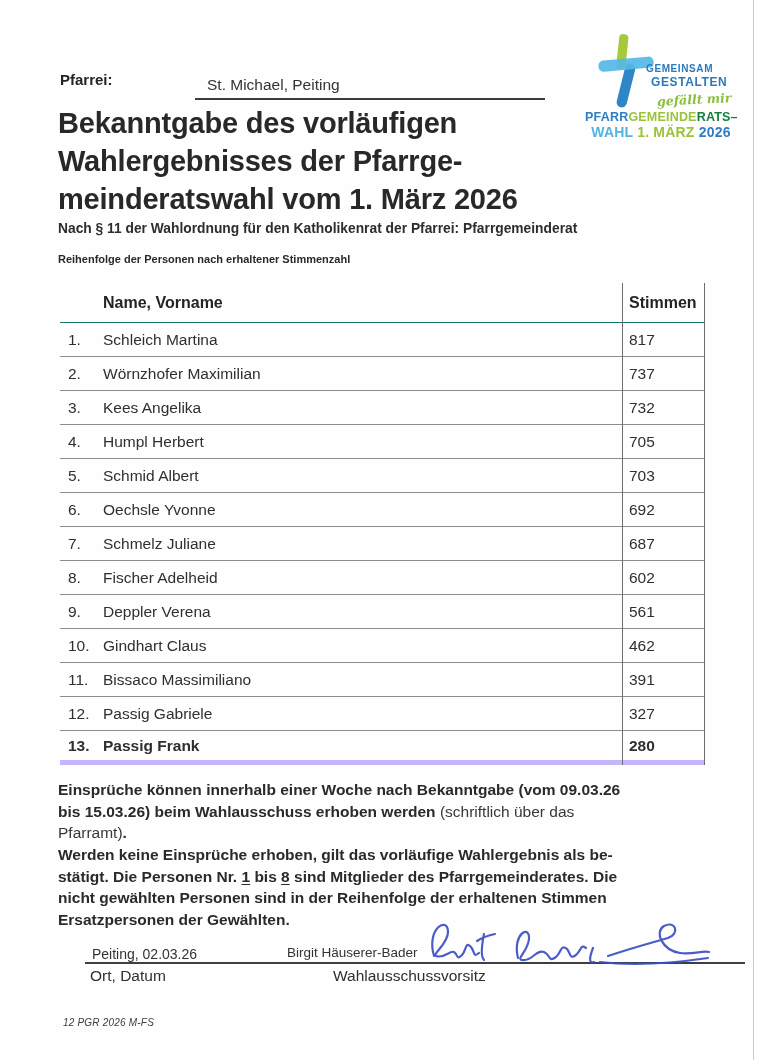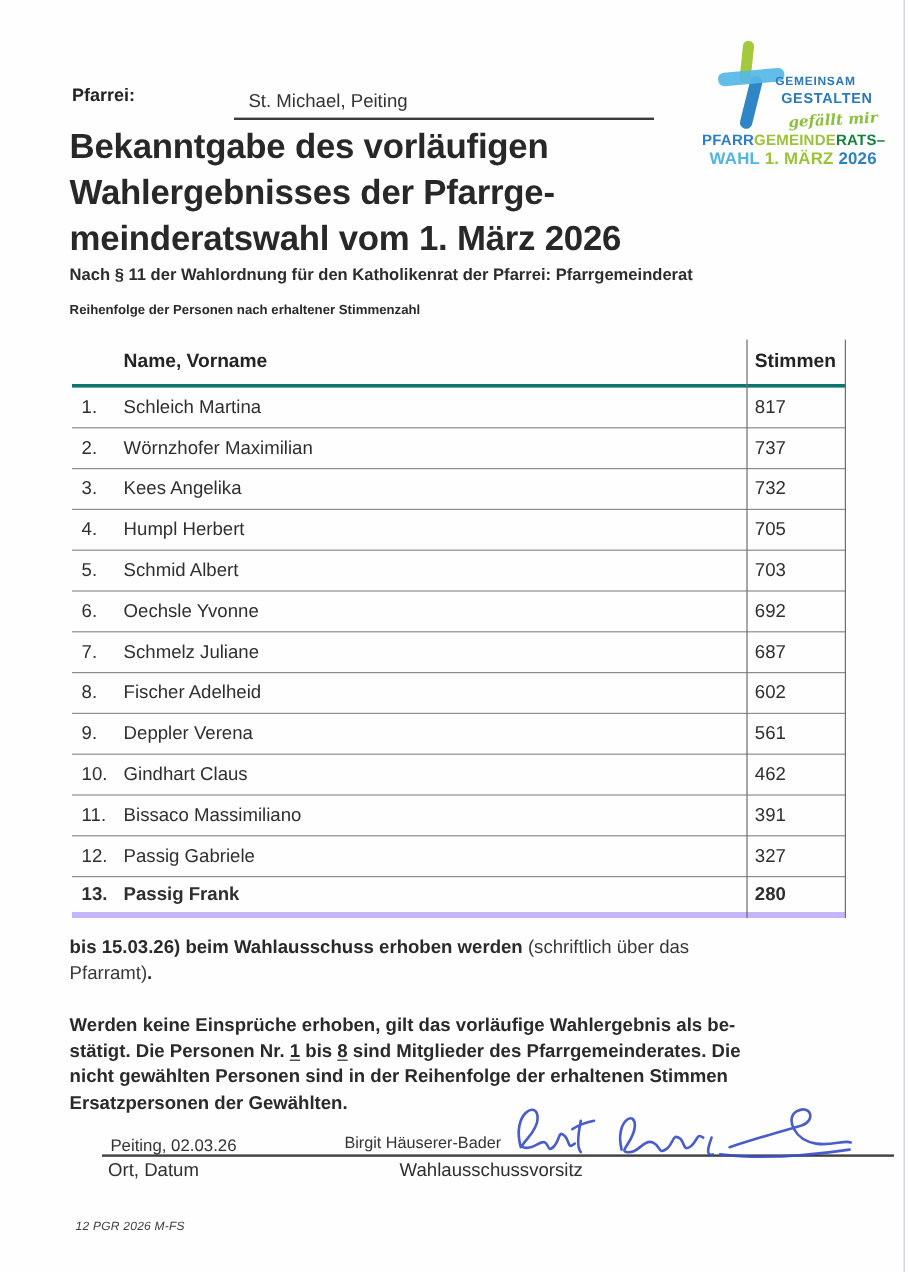--- a/index.html
+++ b/index.html
@@ -28,21 +28,21 @@
              letter-spacing:-.2px;color:#282828;}
   .doc-subtitle{left:58px;top:221px;font-size:13.8px;font-weight:bold;color:#2d2d2d;}
   .section-heading{left:58px;top:253px;font-size:11px;font-weight:bold;color:#292929;}
 
   
   .vtable{left:60px;top:283px;width:645px;height:482px;}
   .vsep{position:absolute;left:562px;top:0;height:100%;width:1px;background:#6e6e6e;}
   .vright{position:absolute;right:0;top:0;height:100%;width:1px;background:#6e6e6e;}
   .trow{display:flex;align-items:center;box-sizing:border-box;height:34px;
         border-bottom:1px solid #8d8d8d;font-size:15.5px;color:#2f2f2f;padding-left:8px;}
-  .trow.header{height:40px;border-bottom:3px solid #0f766e;font-weight:bold;font-size:16px;color:#242424;}
+  .trow.header{height:40px;border-bottom:1px solid #0f766e;font-weight:bold;font-size:16px;color:#242424;}
   .trow.last{border-bottom:5px solid #c4b5fd;font-weight:bold;}
   .c-rank{width:35px;flex:none;}
   .c-name{flex:1;}
   .c-votes{width:83px;flex:none;padding-left:7px;box-sizing:border-box;}
 
   
   .para{left:58px;width:652px;font-size:15.5px;line-height:21.5px;font-weight:bold;color:#2a2a2a;}
   .para-1{top:779px;} .para-2{top:844px;}
   .para .rg{font-weight:400;color:#383838;}
   .para .u{text-decoration:underline;text-underline-offset:2px;}
@@ -161,20 +161,21 @@
           <span class="c-rank">13.</span>
           <span class="c-name">Passig Frank</span>
           <span class="c-votes">280</span>
         </div>
       </div>
     <div class="vsep"></div>
     <div class="vright"></div>
   </div>
 
   <div class="abs para para-1">
+      <div><span>Einsprüche können innerhalb einer Woche nach Bekanntgabe (vom 09.03.26</span></div>
       <div><span>bis 15.03.26) beim Wahlausschuss erhoben werden </span><span class="rg">(schriftlich über das</span></div>
       <div><span class="rg">Pfarramt)</span><span>.</span></div>
     </div>
   <div class="abs para para-2">
       <div><span>Werden keine Einsprüche erhoben, gilt das vorläufige Wahlergebnis als be-</span></div>
       <div><span>stätigt. Die Personen Nr. </span><span class="u">1</span><span> bis </span><span class="u">8</span><span> sind Mitglieder des Pfarrgemeinderates. Die</span></div>
       <div><span>nicht gewählten Personen sind in der Reihenfolge der erhaltenen Stimmen</span></div>
       <div><span>Ersatzpersonen der Gewählten.</span></div>
     </div>
 

